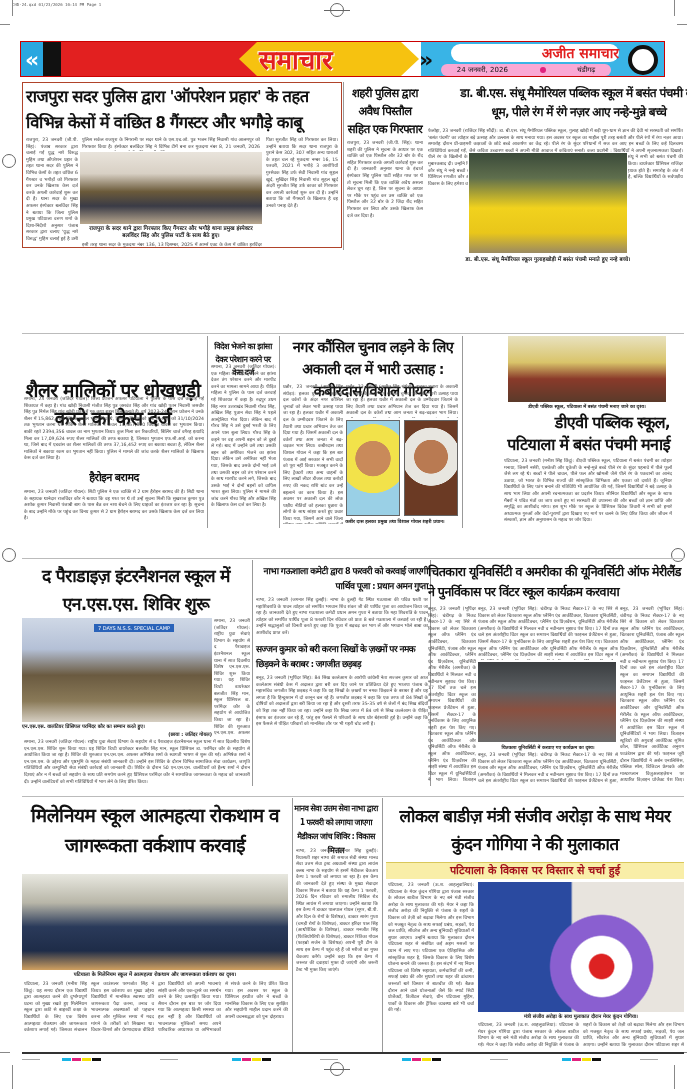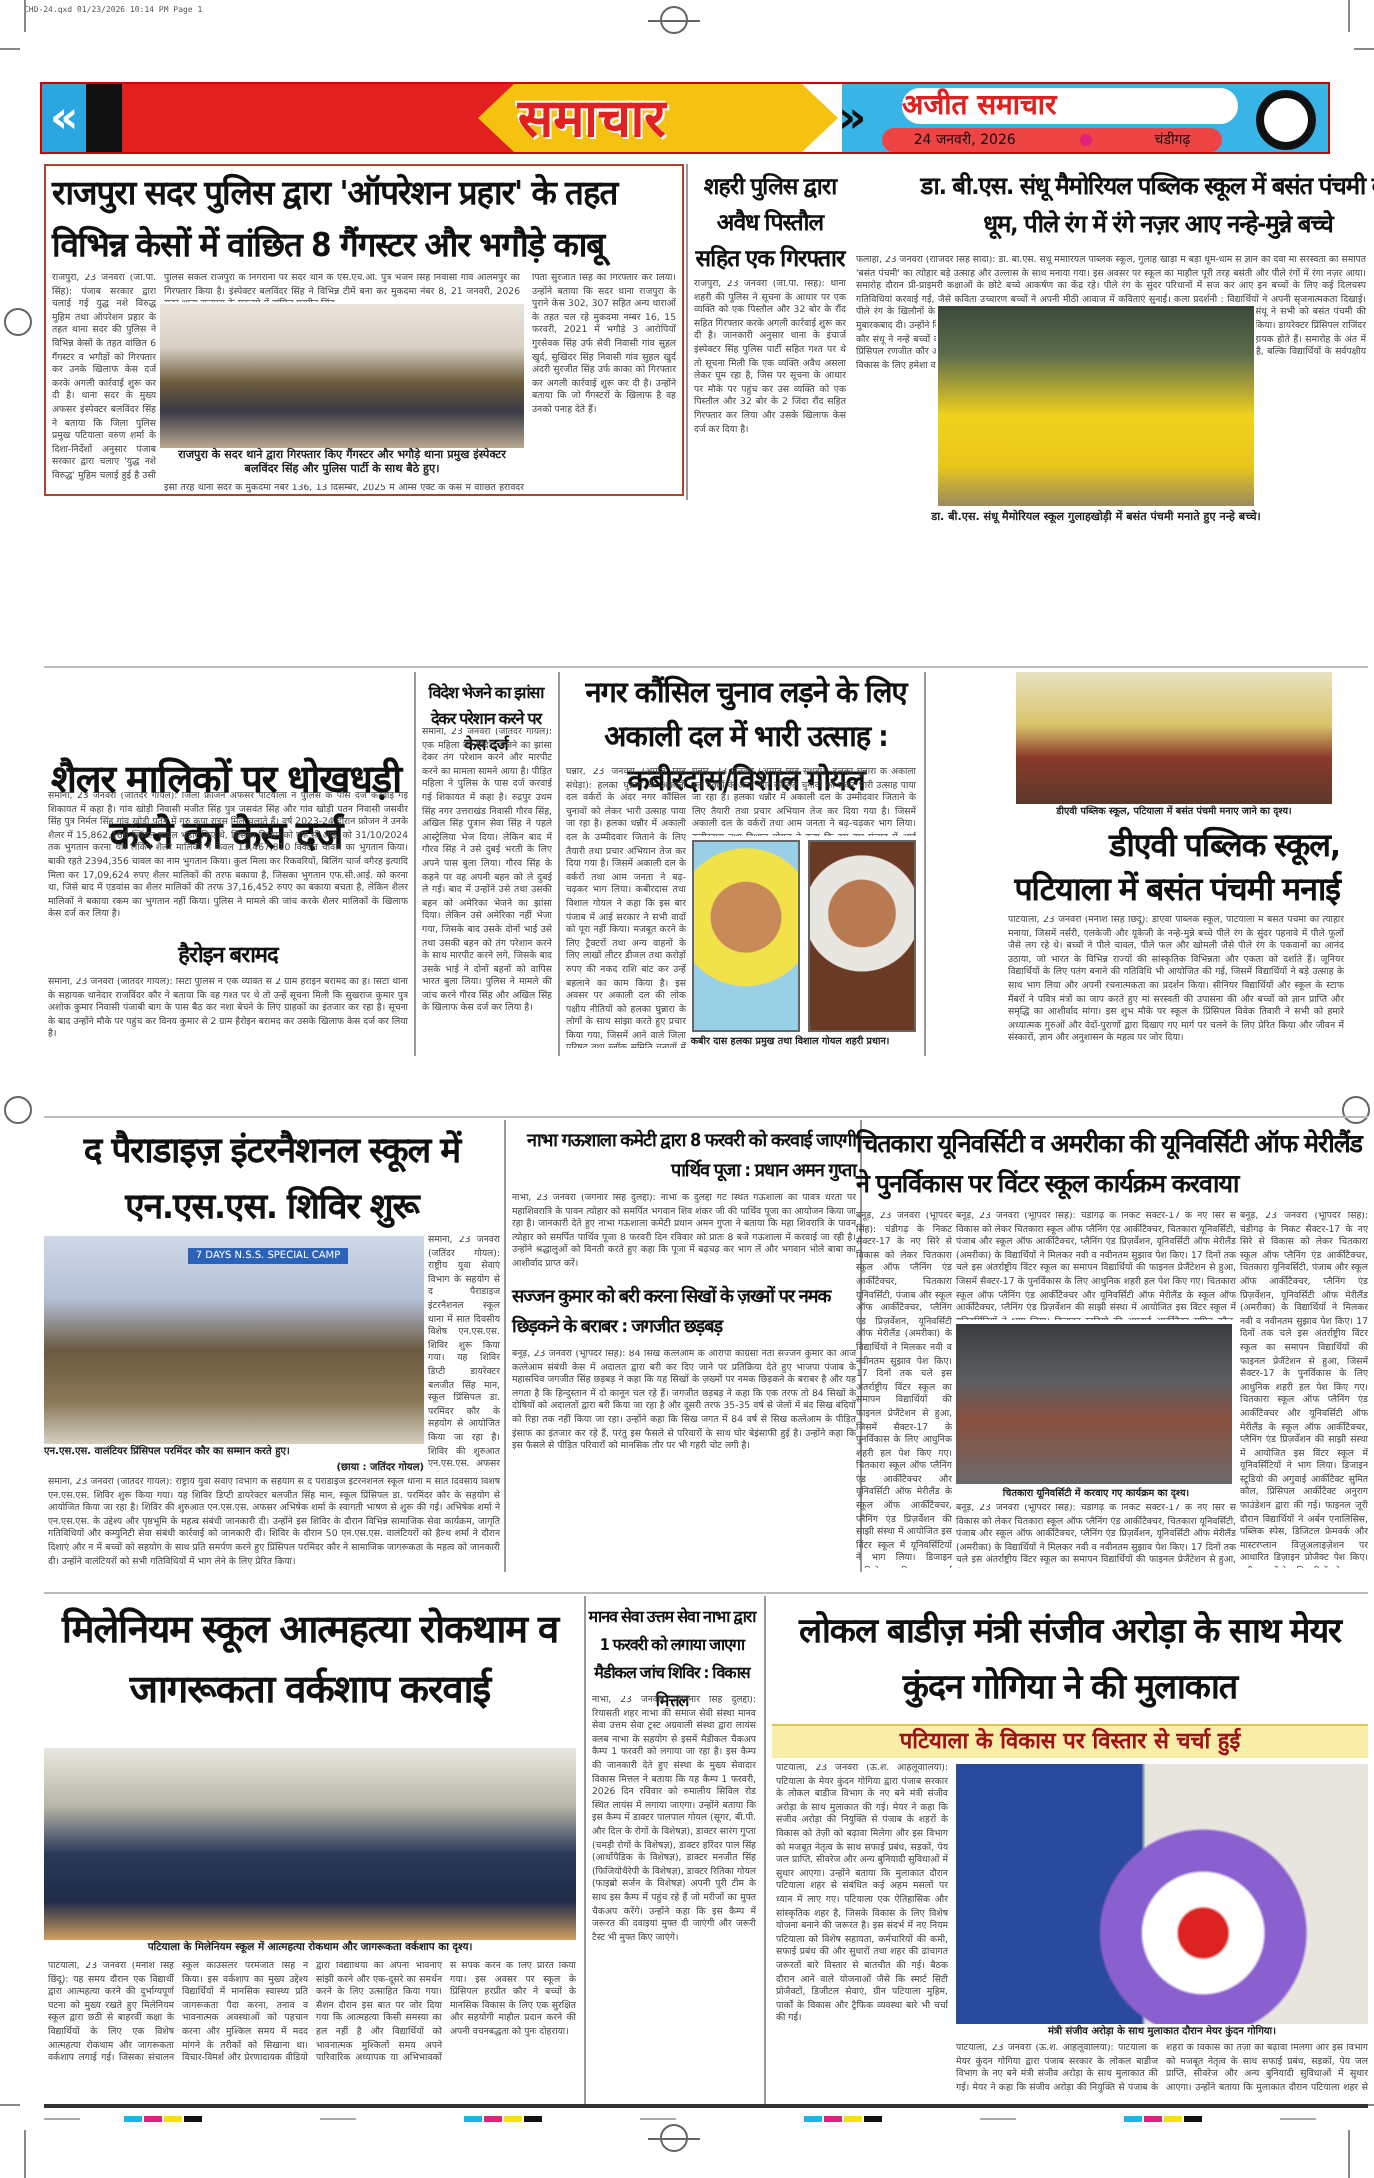--- a/index.html
+++ b/index.html
@@ -16,22 +16,22 @@
   .mast .seg { position: absolute; top: 0; height: 100%; }
   .m-cyan1 { left: 0; width: 22px; background: #2aa7e0; }
   .m-black { left: 22px; width: 18px; background: #111; }
   .m-red { left: 40px; width: 200px; background: #e22020; }
   .m-yellow { left: 218px; width: 180px; background: #f6c210; clip-path: polygon(10% 0, 90% 0, 100% 50%, 90% 100%, 10% 100%, 0 50%); }
   .m-cyan2 { left: 400px; width: 245px; background: #39b4e6; }
   .m-circle { right: 6px; top: 3px; width: 30px; height: 30px; border-radius: 50%; background: #fff; border: 4px solid #111; }
   .m-title1 { left: 70px; top: 0; font-size: 28px; font-weight: bold; color: #fff; text-shadow: 2px 2px 0 #111, -1px -1px 0 #111; letter-spacing: 1px; line-height: 36px; }
   .m-title2 { left: 238px; top: 0; font-size: 26px; font-weight: bold; color: #e22020; text-shadow: 1px 1px 0 #fff, -1px -1px 0 #fff; line-height: 36px; }
   .m-chev { font-size: 22px; font-weight: bold; color: #fff; line-height: 36px; top: 0; }
-  .m-brand { left: 430px; top: 2px; width: 168px; text-align: left; font-size: 14px; font-weight: bold; color: #e22020; background: #fff; border-radius: 10px; line-height: 18px; }
-  .m-dateline { left: 420px; top: 22px; width: 170px; height: 12px; background: #ef4444; border-radius: 6px; font-size: 7px; line-height: 12px; display: flex; justify-content: space-around; align-items: center; color: #111; }
+  .m-brand { left: 430px; top: 2px; width: 168px; text-align: right; font-size: 14px; font-weight: bold; color: #e22020; background: #fff; border-radius: 10px; line-height: 18px; }
+  .m-dateline { left: 420px; top: 22px; width: 170px; height: 12px; background: #f9a8d4; border-radius: 6px; font-size: 7px; line-height: 12px; display: flex; justify-content: space-around; align-items: center; color: #111; }
   .m-dot { width: 6px; height: 6px; border-radius: 50%; background: #e0227e; display: inline-block; }
 
   .box { border: 1px solid #b0432a; }
   .hl { font-family: "DejaVu Sans Condensed", "DejaVu Sans", sans-serif; font-weight: bold; color: #111; line-height: 1.15; letter-spacing: -0.5px; }
   .txt { font-size: 4.6px; line-height: 6.6px; color: #444; text-align: justify; overflow: hidden; }
   .cap { font-size: 5.6px; line-height: 7px; color: #222; font-weight: bold; text-align: center; }
   .photo { overflow: hidden; }
   .col-rule { background: #999; width: 1px; }
   .hrule { background: #333; height: 1px; }
 

